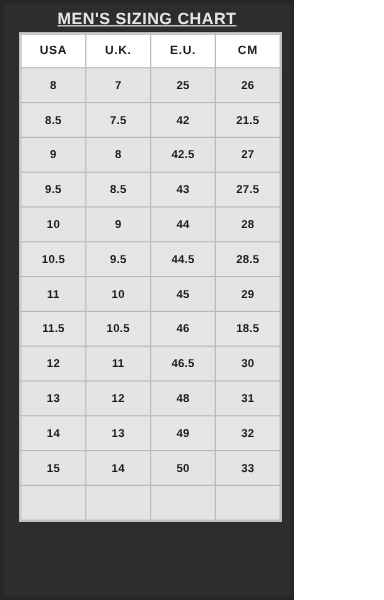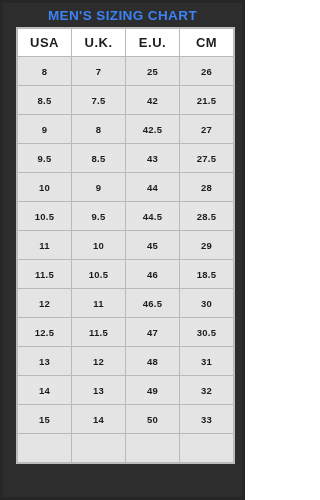--- a/index.html
+++ b/index.html
@@ -12,31 +12,32 @@
     height: 500px;
     box-sizing: border-box;
     background: #2d2d2d;
     border: 3px solid #262626;
     padding: 0;
     position: relative;
     font-family: "Liberation Sans", sans-serif;
     overflow: hidden;
   }
   .chart-title {
-    color: #3b82f6;
+    color: #e5e5e5;
     font-size: 13.5px;
     font-weight: bold;
     letter-spacing: 0.4px;
     text-align: center;
     line-height: 24px;
     height: 24px;
     width: 100%;
     box-sizing: border-box;
     padding-top: 1px;
     white-space: nowrap;
+    text-decoration: underline;
   }
   .table-wrap {
     position: absolute;
     left: 13px;
     top: 24px;
     width: 219px;
     background: #ffffff;
     border: 1px solid #bdbdbd;
     box-sizing: border-box;
   }
@@ -51,21 +52,21 @@
     text-align: center;
     font-size: 9.5px;
     color: #1c1c1c;
     height: 28px;
     padding: 0;
     font-weight: bold;
     letter-spacing: 0.2px;
   }
   table.size-table thead th {
     background: #ffffff;
-    font-size: 13px;
+    font-size: 10px;
     letter-spacing: 0.5px;
     height: 27px;
   }
   table.size-table tbody tr.row-shaded td {
     background: #e4e4e4;
   }
   table.size-table tbody tr.row-plain td {
     background: #e5e5e5;
   }
   table.size-table tbody tr.row-empty td {
@@ -138,26 +139,20 @@
             <td>10.5</td>
             <td>46</td>
             <td>18.5</td>
           </tr>
           <tr class="row-shaded">
             <td>12</td>
             <td>11</td>
             <td>46.5</td>
             <td>30</td>
           </tr>
-          <tr class="row-plain">
-            <td>12.5</td>
-            <td>11.5</td>
-            <td>47</td>
-            <td>30.5</td>
-          </tr>
           <tr class="row-shaded">
             <td>13</td>
             <td>12</td>
             <td>48</td>
             <td>31</td>
           </tr>
           <tr class="row-plain">
             <td>14</td>
             <td>13</td>
             <td>49</td>

